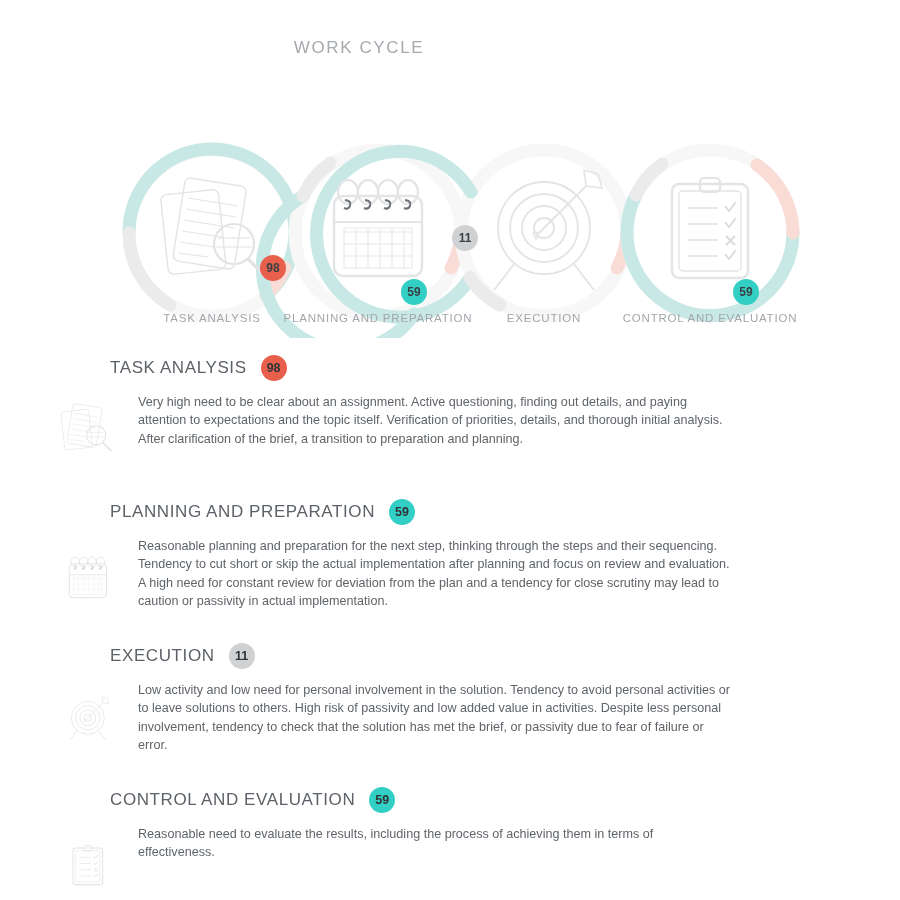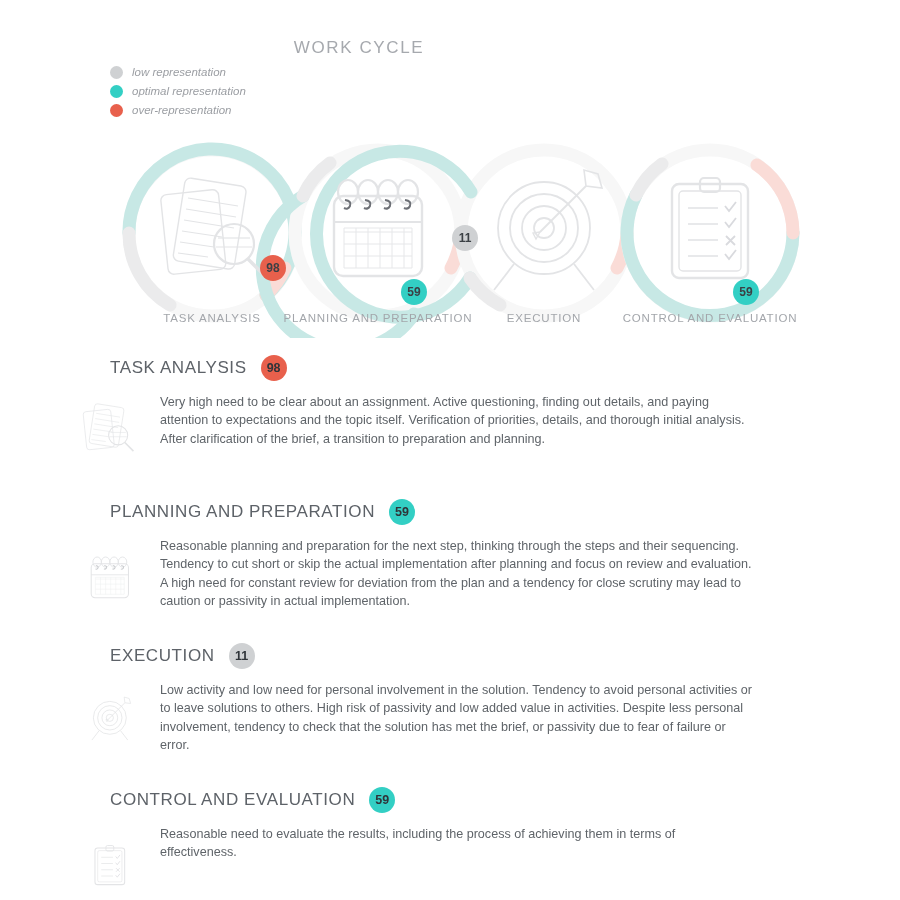--- a/index.html
+++ b/index.html
@@ -121,21 +121,21 @@
     border-radius: 50%;
     display: flex;
     align-items: center;
     justify-content: center;
     font-size: 12.5px;
     font-weight: 700;
     color: #2f3439;
   }
   .sec-body {
     display: flex;
-    padding-left: 74px;
+    padding-left: 52px;
     padding-top: 10px;
   }
   .sec-icon {
     width: 86px;
     flex: none;
     padding-top: 4px;
   }
   .sec-text {
     font-size: 12.6px;
     line-height: 18.4px;
@@ -146,34 +146,20 @@
 
   .lines { stroke: #e3e4e6; stroke-width: 1.4; fill: none; }
 </style>
 </head>
 <body>
 
 <div id="page">
 
   <div class="chart-title">WORK CYCLE</div>
 
-  <div class="legend">
-    <div class="legend-row">
-      <span class="legend-dot" style="background:#cfd1d3"></span>
-      <span class="legend-label">low representation</span>
-    </div>
-    <div class="legend-row">
-      <span class="legend-dot" style="background:#33cfc4"></span>
-      <span class="legend-label">optimal representation</span>
-    </div>
-    <div class="legend-row">
-      <span class="legend-dot" style="background:#e8604c"></span>
-      <span class="legend-label">over-representation</span>
-    </div>
-  </div>
 
   <div class="cycle">
     <svg width="900" height="210" viewBox="0 0 900 210" xmlns="http://www.w3.org/2000/svg">
       <defs>
         
       </defs>
 
       <g stroke-linecap="round" fill="none" stroke-width="13">
 
         <path d="M 214 16 A 89 89 0 0 1 296 76" stroke="#ebebec" opacity="0"></path>

